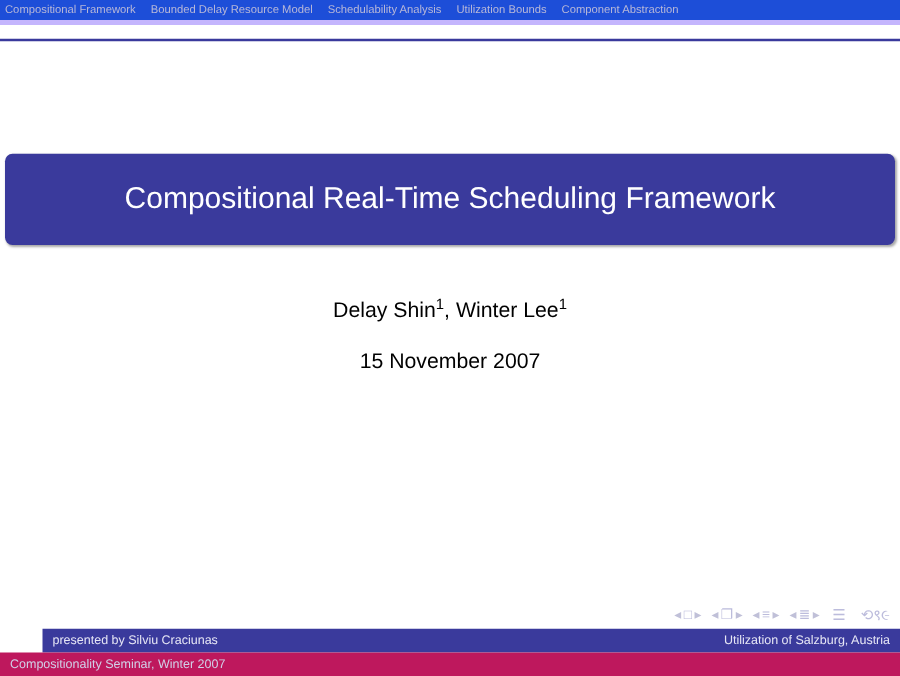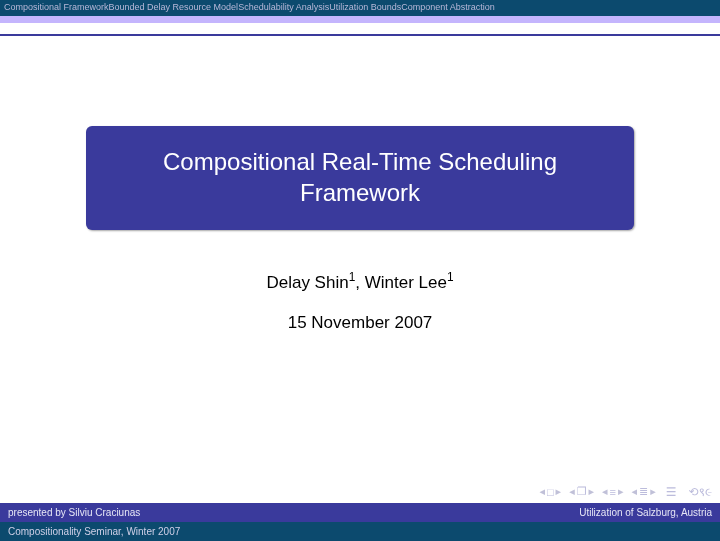--- a/index.html
+++ b/index.html
@@ -6,44 +6,45 @@
 body {
   width: 720px;
   height: 541px;
   background: #fff;
   font-family: "Helvetica Neue", Helvetica, Arial, sans-serif;
   display: flex;
   flex-direction: column;
   overflow: hidden;
 }
 .nav-bar {
-  background: #0c4a6e;
+  background: #1d4ed8;
   color: #b8b8d8;
   font-size: 9px;
   padding: 2px 4px 4px 4px;
   display: flex;
-  border-bottom: 7px solid #c4b5fd;
+  gap: 12px;
+  border-bottom: 4px solid #c4b5fd;
 }
 .nav-item { cursor: pointer; }
 .accent-line {
   height: 2px;
   background: #3a3a9c;
   margin-top: 11px;
 }
 .main {
   flex: 1;
   display: flex;
   flex-direction: column;
   align-items: center;
   padding: 90px 60px 0 60px;
 }
 .title-box {
   background: #3a3a9c;
   color: #fff;
-  width: 548px;
+  width: 712px;
   padding: 20px 24px 22px 24px;
   border-radius: 6px;
   text-align: center;
   box-shadow: 1px 1px 2px rgba(0,0,0,0.35);
   font-size: 24px;
   font-weight: 400;
   line-height: 1.3;
 }
 .authors {
   margin-top: 40px;
@@ -75,23 +76,24 @@
 .ctrl-sym { color: #bcbcdc; padding: 0 1px; }
 .ctrl-big { color: #bcbcdc; font-size: 12px; padding: 0 3px; cursor: pointer; }
 .ctrl-undo { color: #bcbcdc; font-size: 12px; cursor: pointer; padding-left: 3px;}
 .footer1 {
   background: #3a3a9c;
   color: #e6e6f5;
   font-size: 10px;
   display: flex;
   justify-content: space-between;
   padding: 4px 8px;
+  margin-left: 34px;
 }
 .footer2 {
-  background: #0c4a6e;
+  background: #be185d;
   color: #d0d0e8;
   font-size: 10px;
   padding: 4px 8px;
 }
 </style>
 </head>
 <body>
 
 <div class="nav-bar">
   <span class="nav-item">Compositional Framework</span>

